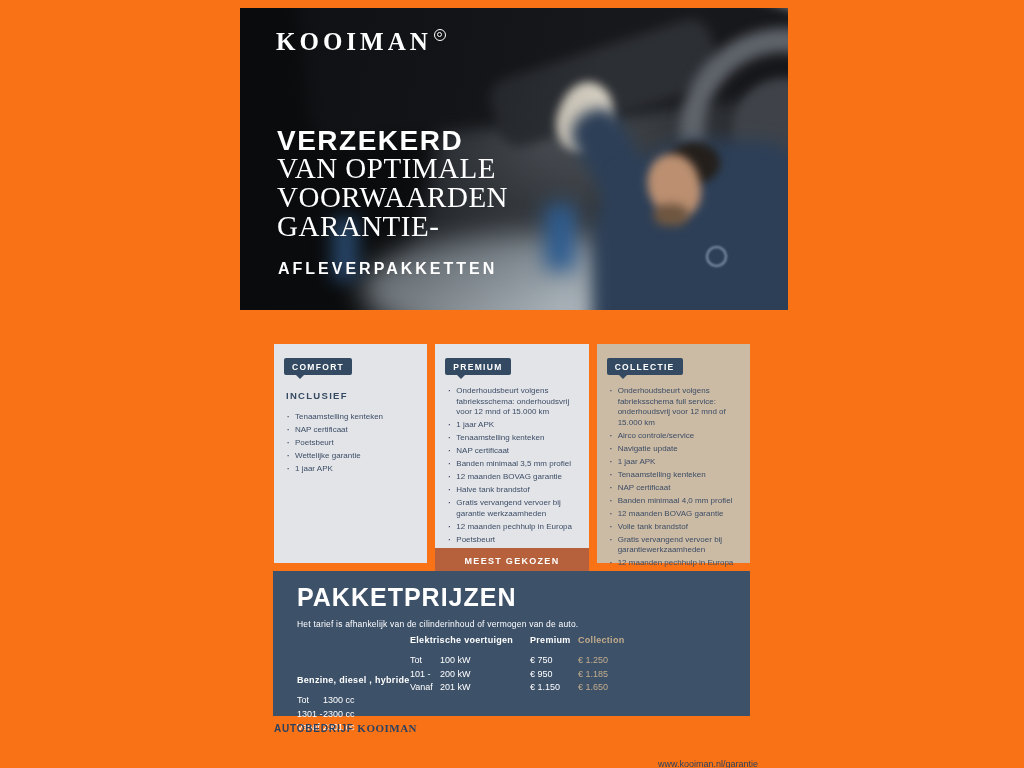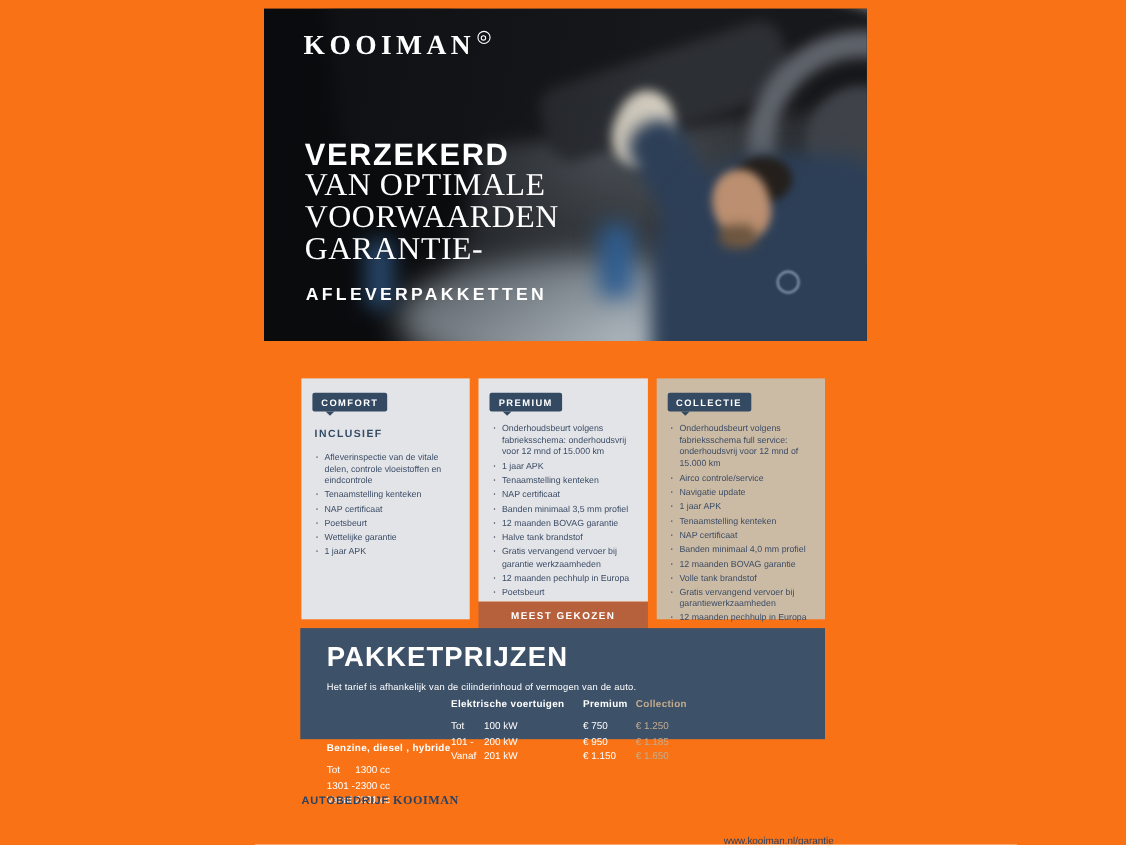--- a/index.html
+++ b/index.html
@@ -91,21 +91,21 @@
   .pkg-list li { position:relative; padding-left:9px; margin-bottom:2.5px; }
   .pkg-list li::before { content:"\00B7"; position:absolute; left:1px; font-weight:bold; }
 
   .badge {
     height:26px; line-height:26px; background:#b6603c; color:#ffffff;
     text-align:center; font-size:9px; font-weight:bold; letter-spacing:1.3px;
   }
 
   
   .panel {
-    position:absolute; left:273px; top:571px; width:477px; height:101px;
+    position:absolute; left:273px; top:571px; width:477px; height:145px;
     background:#3d5169; color:#ffffff;
   }
   .panel-title { position:absolute; left:24px; top:12px; font-size:25px; font-weight:bold; letter-spacing:1px; }
   .panel-sub   { position:absolute; left:24px; top:48px; font-size:8.5px; letter-spacing:0.2px; }
   .pcol { position:absolute; top:64px; font-size:9px; }
   .pcol .hd  { font-weight:bold; margin-bottom:9px; letter-spacing:0.3px; }
   .pcol .val { line-height:13.5px; white-space:nowrap; }
   .pcol1 { left:24px;margin-top:40px; }  .pcol2 { left:137px; }  .pcol3 { left:257px; }  .pcol4 { left:305px; }
   .pcol4, .pcol4 .hd { color:#c3ac8c; }
   .pre1 { display:inline-block; width:26px; }
@@ -159,21 +159,20 @@
     <div class="hero-sub">AFLEVERPAKKETTEN</div>
   </div>
 
   <div class="cards">
 
     <div class="card bg-gray h219">
       <div class="card-inner">
         <span class="tab">COMFORT</span>
         <div class="inclusief">INCLUSIEF</div>
         <ul class="pkg-list">
-          <li>Afleverinspectie van de vitale delen, controle vloeistoffen en eindcontrole</li>
           <li>Tenaamstelling kenteken</li>
           <li>NAP certificaat</li>
           <li>Poetsbeurt</li>
           <li>Wettelijke garantie</li>
           <li>1 jaar APK</li>
         </ul>
       </div>
     </div>
 
     <div class="card card-col">

